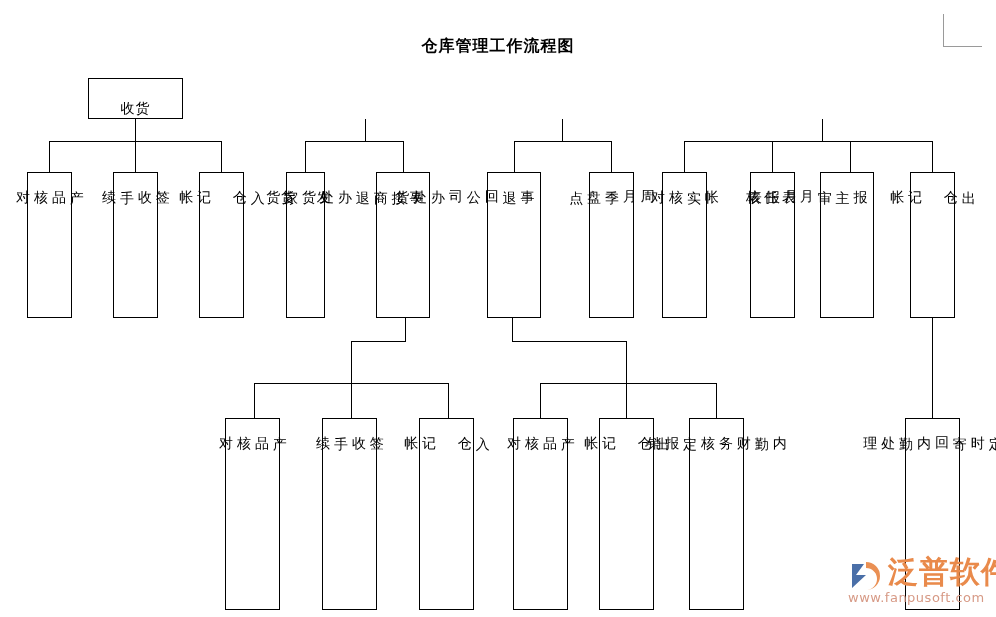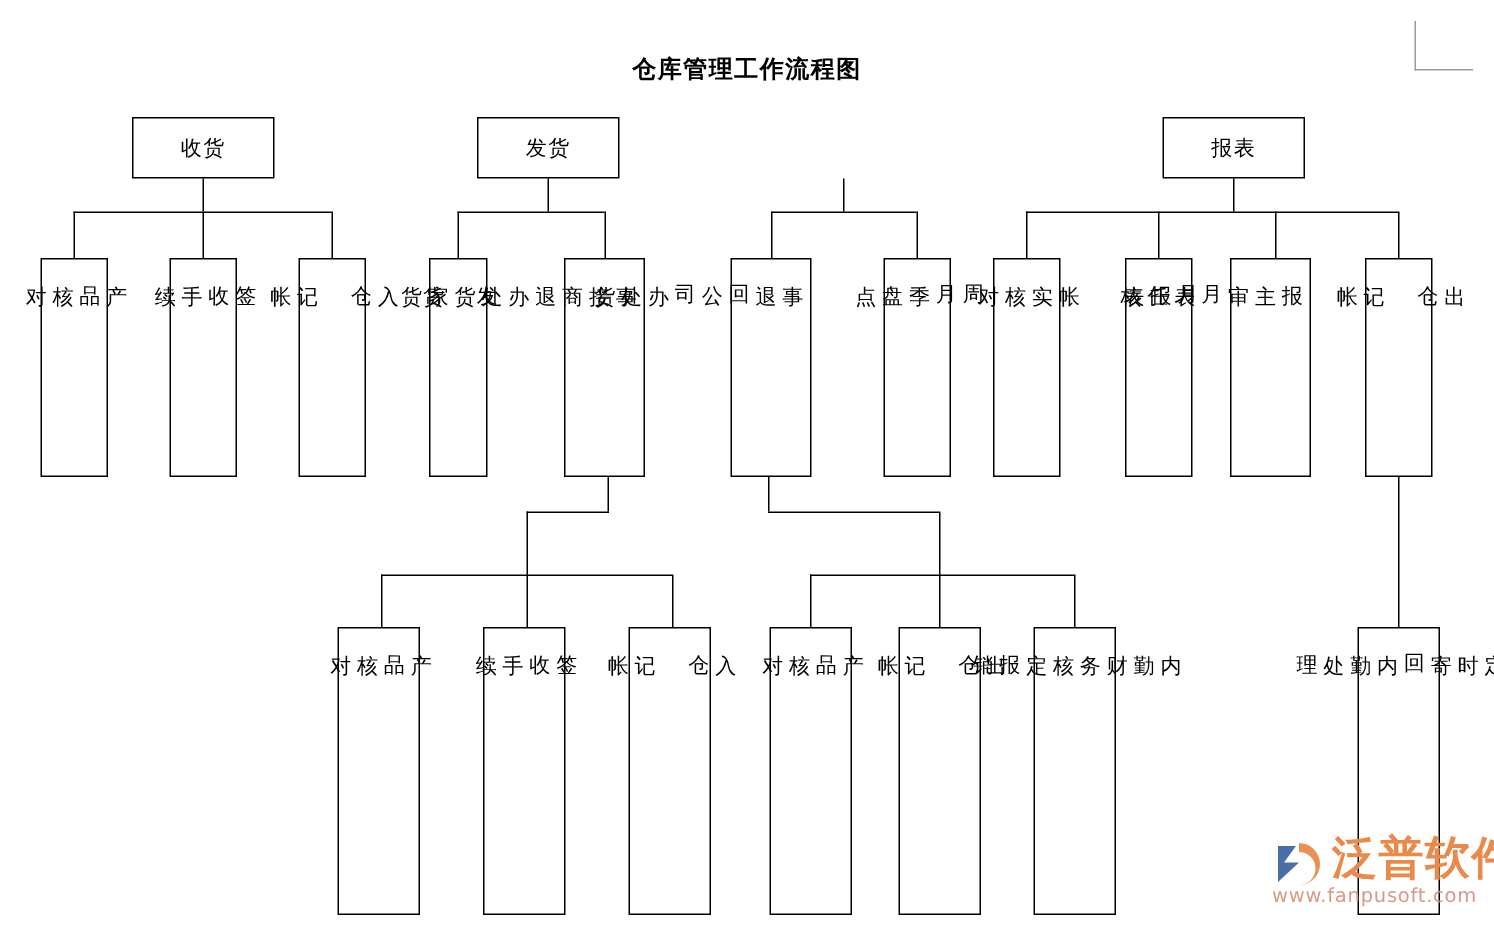--- a/index.html
+++ b/index.html
@@ -33,21 +33,21 @@
   
   .node{
     position:absolute;
     box-sizing:border-box;
     border:1px solid #000000;
     background:transparent;
     color:#000;
   }
   
   .node.head{
-    display:flex;align-items:center;justify-content:center;
+    display:flex;align-items:flex-end;justify-content:center;
     font-size:14px;
     letter-spacing:1px;
   }
   
   .node.vert{
     display:flex;
     flex-direction:row-reverse;      
     justify-content:flex-start;
     align-items:flex-start;
     padding-top:6px;
@@ -129,23 +129,20 @@
 续</span>
   </div>
   <div class="node vert center" style="left:199px;top:172px;width:45px;height:146px;">
     <span class="vcol">入
 仓
 
 记
 帐</span>
   </div>
 
-  <div class="node head" style="left:318px;top:78px;width:95px;height:41px;">
-    <span>发货</span>
-  </div>
   <div class="ln lnv" style="left:365px;top:119px;height:22px;"></div>
   <div class="ln lnh" style="left:305px;top:141px;width:98px;"></div>
   <div class="ln lnv" style="left:305px;top:141px;height:31px;"></div>
   <div class="ln lnv" style="left:403px;top:141px;height:31px;"></div>
 
   <div class="node vert center" style="left:286px;top:172px;width:39px;height:146px;">
     <span class="vcol">发
 
 货</span>
   </div>
@@ -239,23 +236,20 @@
     <span class="vcol">内
 勤
 财
 务
 核
 定
 报
 销</span>
   </div>
 
-  <div class="node head" style="left:775px;top:78px;width:95px;height:41px;">
-    <span>报表</span>
-  </div>
   <div class="ln lnv" style="left:822px;top:119px;height:22px;"></div>
   <div class="ln lnh" style="left:684px;top:141px;width:248px;"></div>
   <div class="ln lnv" style="left:684px;top:141px;height:31px;"></div>
   <div class="ln lnv" style="left:772px;top:141px;height:31px;"></div>
   <div class="ln lnv" style="left:850px;top:141px;height:31px;"></div>
   <div class="ln lnv" style="left:932px;top:141px;height:31px;"></div>
 
   <div class="node vert center" style="left:662px;top:172px;width:45px;height:146px;">
     <span class="vcol">帐
 实

